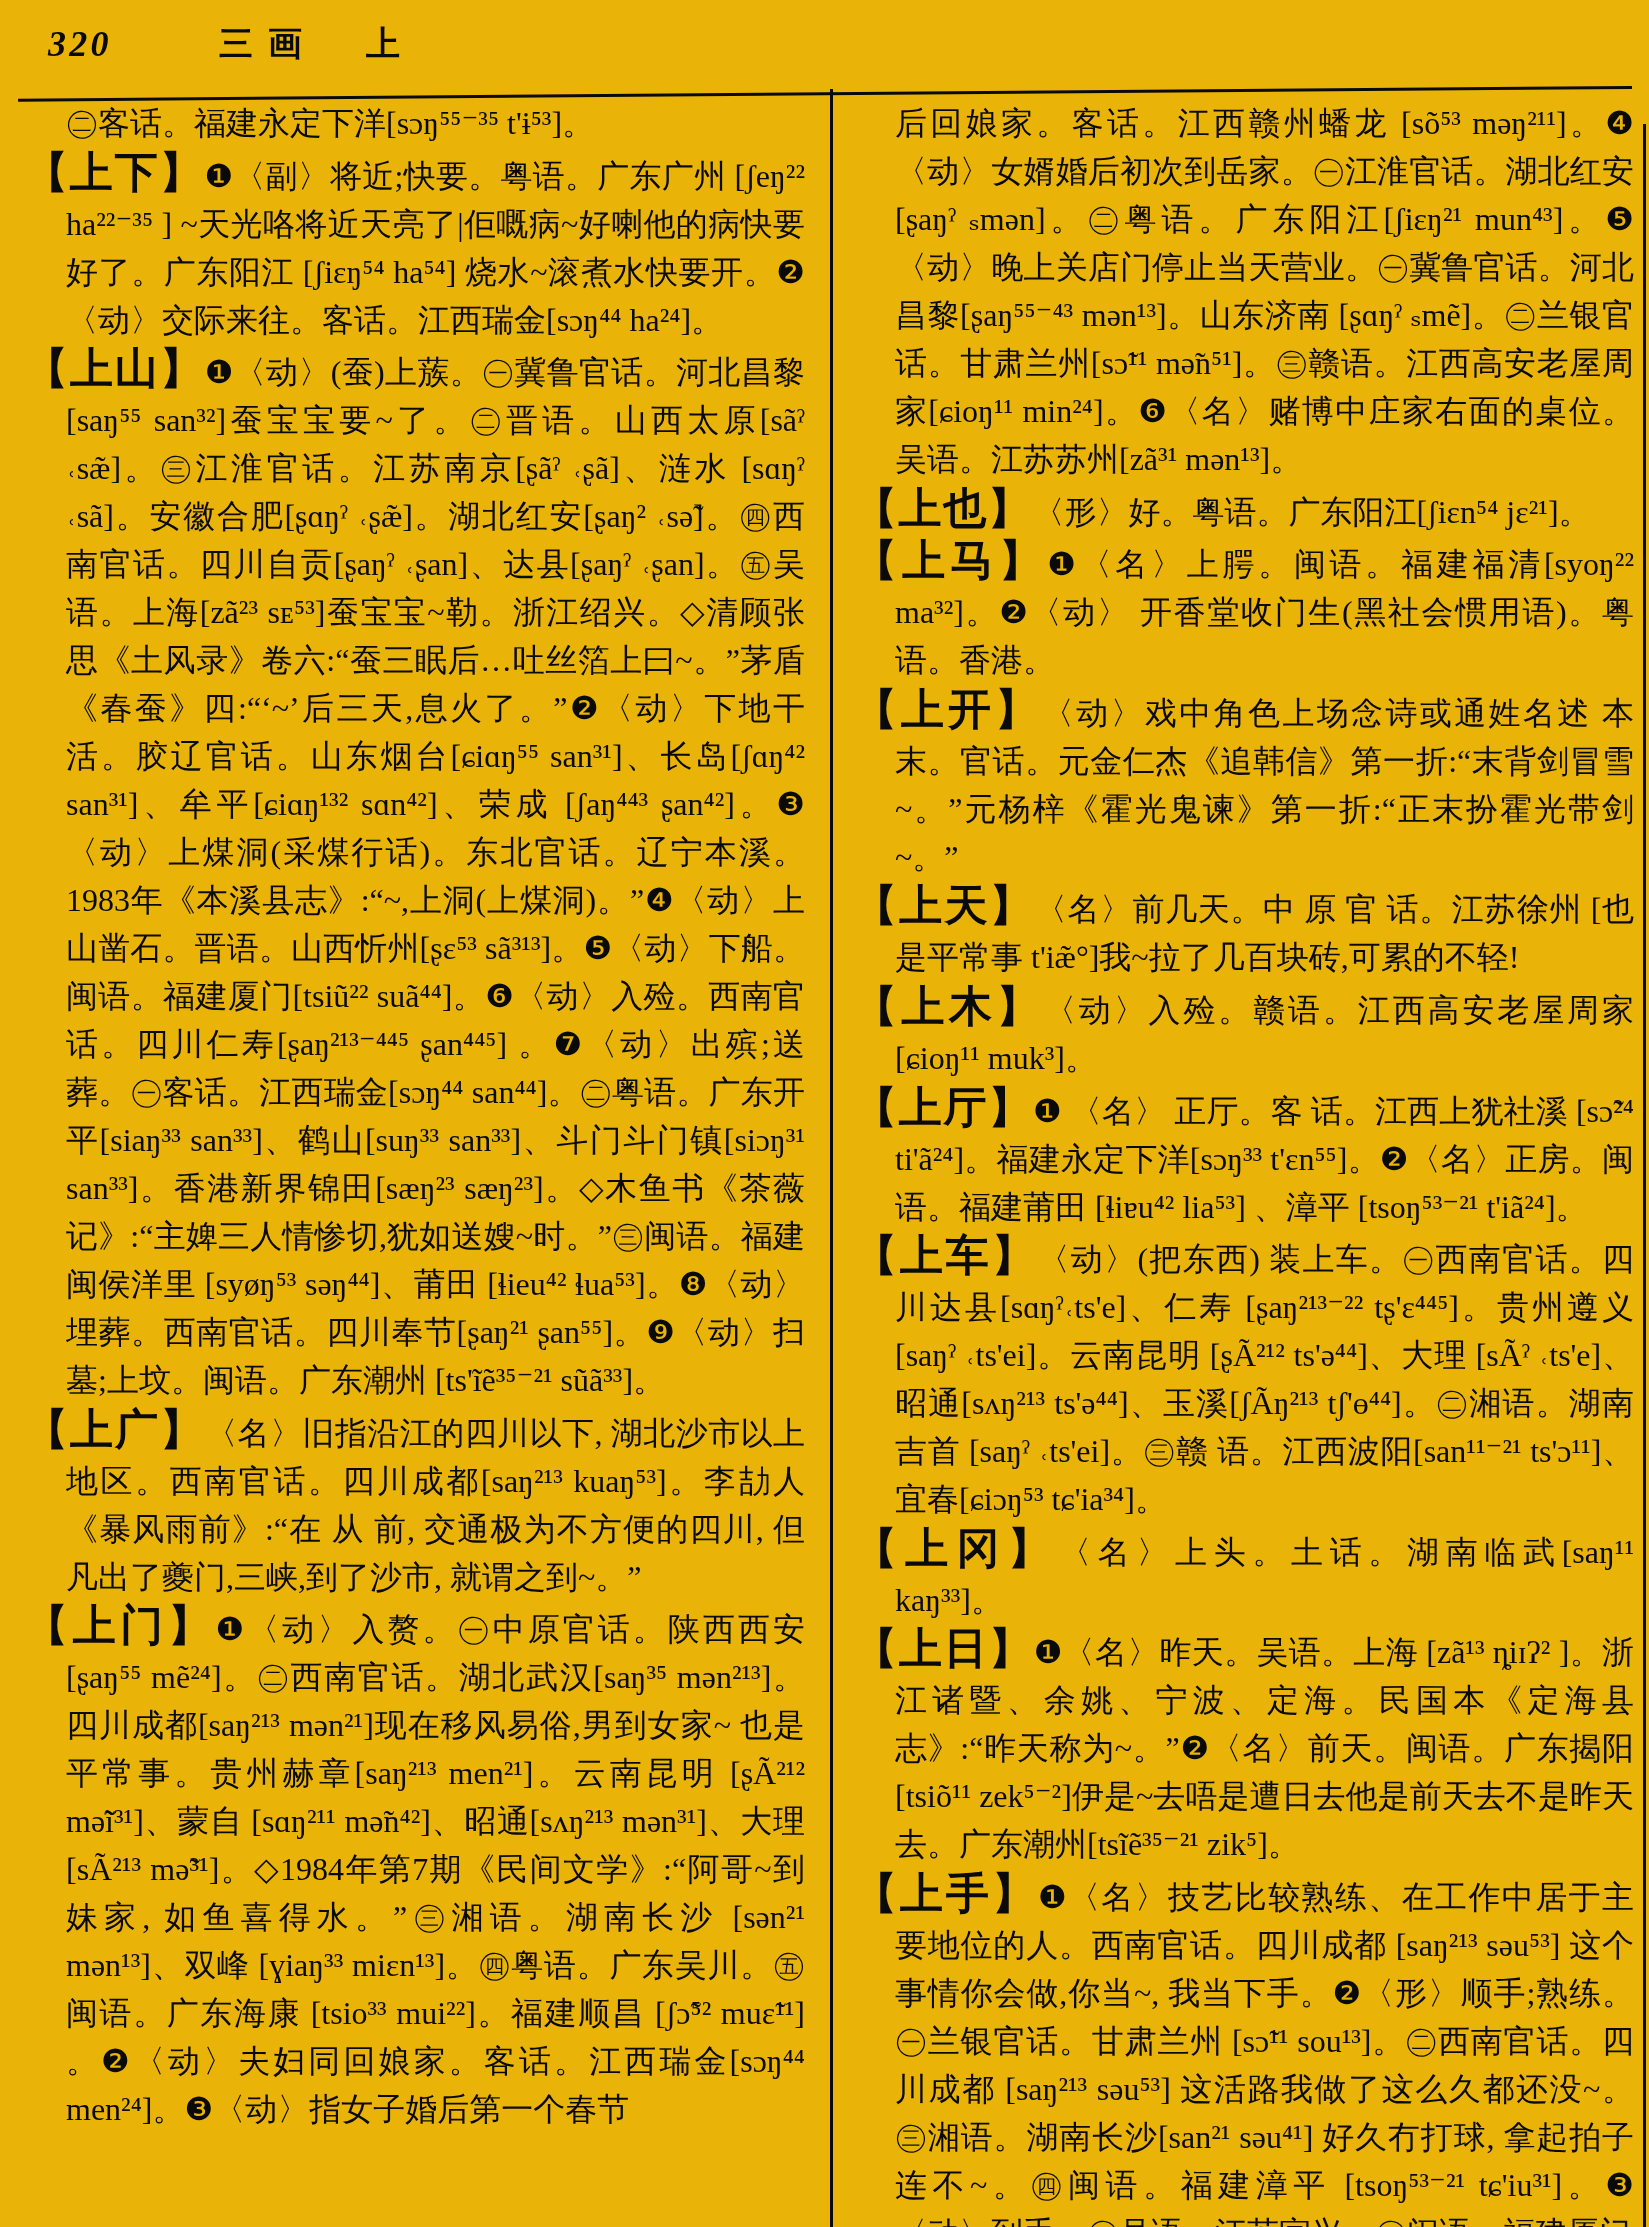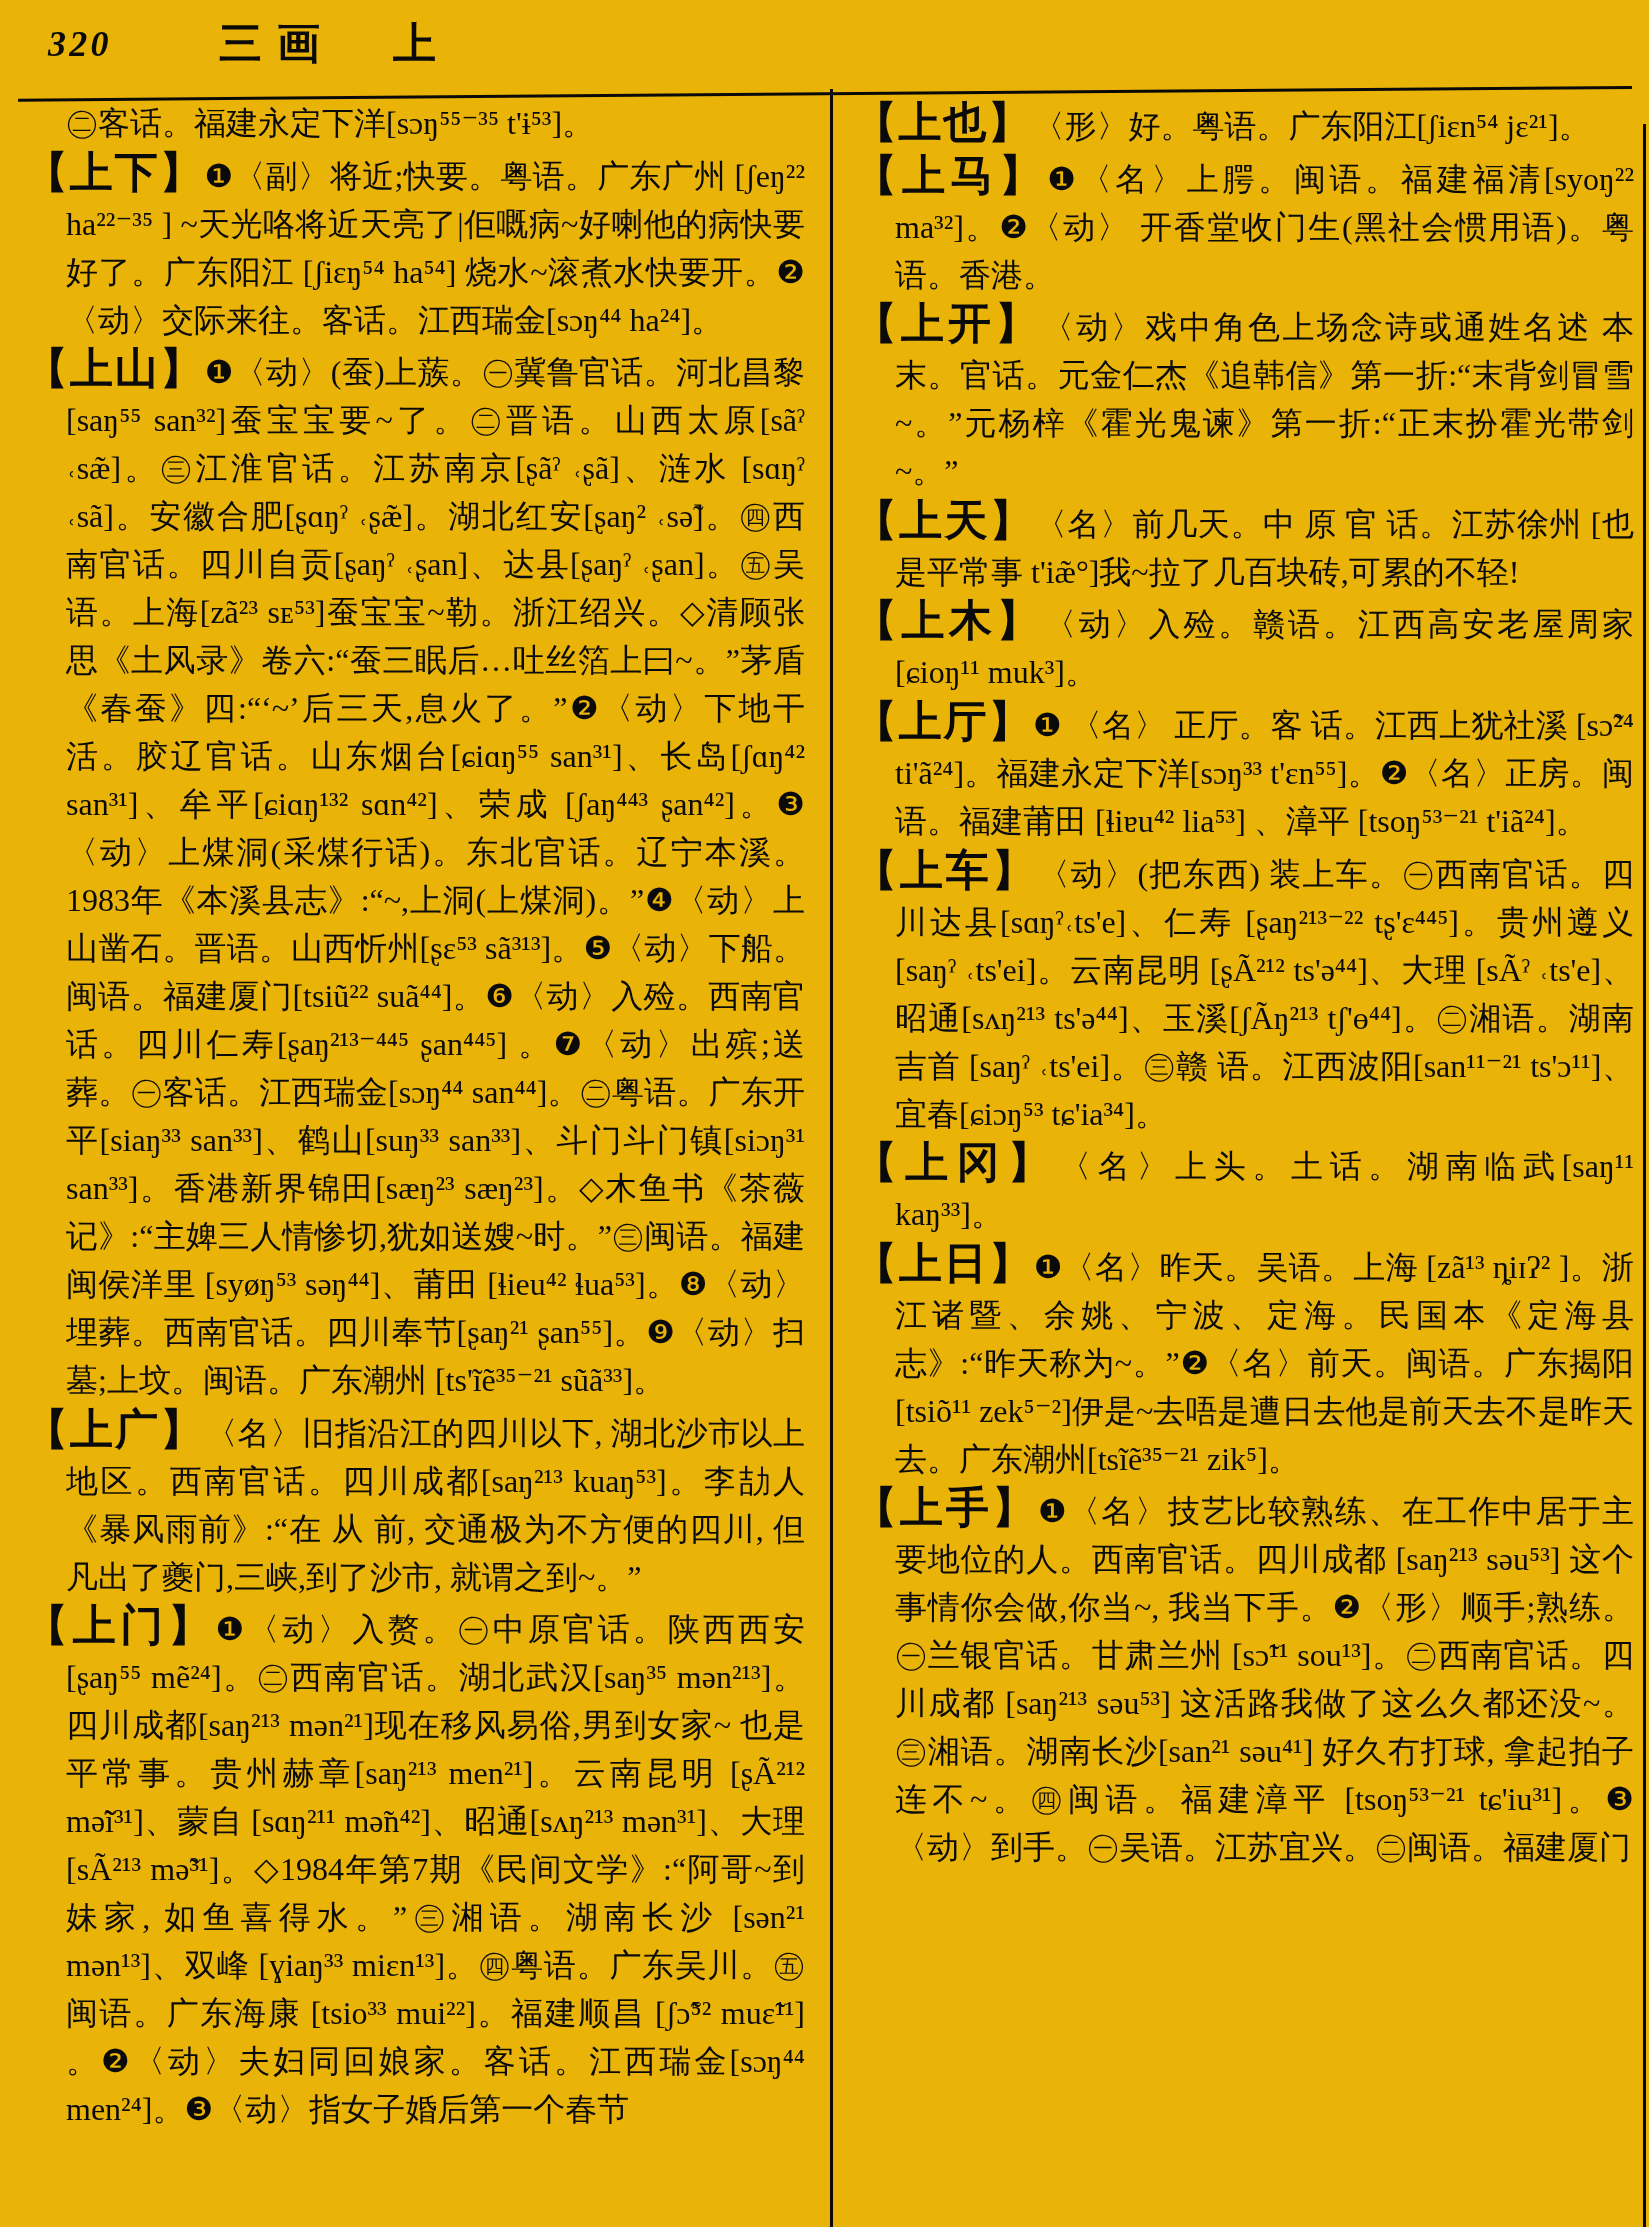--- a/index.html
+++ b/index.html
@@ -25,21 +25,21 @@
     display: flex;
     align-items: center;
   }
   .page-num {
     font-size: 36px;
     font-weight: bold;
     font-style: italic;
     letter-spacing: 3.3px;
   }
   .section-title {
-    font-size: 43px;
+    font-size: 34px;
     font-weight: bold;
     margin-left: 107px;
     letter-spacing: 15px;
   }
   .header-rule {
     position: absolute;
     top: 86px;
     left: 18px;
     width: 1614px;
     height: 0;
@@ -116,20 +116,21 @@
 
 
       <p class="entry"><span class="hw">【上山】</span><span class="body-text">❶〈动〉(蚕)上蔟。㊀冀鲁官话。河北昌黎[saŋ⁵⁵ san³²]蚕宝宝要~了。㊁晋语。山西太原[sãˀ ˓sæ̃]。㊂江淮官话。江苏南京[ʂãˀ ˓ʂã]、涟水 [sɑŋˀ ˓sã]。安徽合肥[ʂɑŋˀ ˓ʂæ̃]。湖北红安[ʂaŋ² ˓sə̃]。㊃西南官话。四川自贡[ʂaŋˀ ˓ʂan]、达县[ʂaŋˀ ˓ʂan]。㊄吴语。上海[zã²³ sᴇ⁵³]蚕宝宝~勒。浙江绍兴。◇清顾张思《土风录》卷六:“蚕三眠后…吐丝箔上曰~。”茅盾《春蚕》四:“‘~’后三天,息火了。”❷〈动〉下地干活。胶辽官话。山东烟台[ɕiɑŋ⁵⁵ san³¹]、长岛[ʃɑŋ⁴² san³¹]、牟平[ɕiɑŋ¹³² sɑn⁴²]、荣成 [ʃaŋ⁴⁴³ ʂan⁴²]。❸〈动〉上煤洞(采煤行话)。东北官话。辽宁本溪。1983年《本溪县志》:“~,上洞(上煤洞)。”❹〈动〉上山凿石。晋语。山西忻州[ʂɛ⁵³ sã³¹³]。❺〈动〉下船。闽语。福建厦门[tsiũ²² suã⁴⁴]。❻〈动〉入殓。西南官话。四川仁寿[ʂaŋ²¹³⁻⁴⁴⁵ ʂan⁴⁴⁵] 。❼〈动〉出殡;送葬。㊀客话。江西瑞金[sɔŋ⁴⁴ san⁴⁴]。㊁粤语。广东开平[siaŋ³³ san³³]、鹤山[suŋ³³ san³³]、斗门斗门镇[siɔŋ³¹ san³³]。香港新界锦田[sæŋ²³ sæŋ²³]。◇木鱼书《茶薇记》:“主婢三人情惨切,犹如送嫂~时。”㊂闽语。福建闽侯洋里 [syøŋ⁵³ səŋ⁴⁴]、莆田 [ɬieu⁴² ɬua⁵³]。❽〈动〉埋葬。西南官话。四川奉节[ʂaŋ²¹ ʂan⁵⁵]。❾〈动〉扫墓;上坟。闽语。广东潮州 [ts'ĩẽ³⁵⁻²¹ sũã³³]。</span></p>
 
       <p class="entry"><span class="hw">【上广】</span><span class="body-text">〈名〉旧指沿江的四川以下, 湖北沙市以上地区。西南官话。四川成都[saŋ²¹³ kuaŋ⁵³]。李劼人《暴风雨前》:“在 从 前, 交通极为不方便的四川, 但凡出了夔门,三峡,到了沙市, 就谓之到~。”</span></p>
 
       <p class="entry"><span class="hw">【上门】</span><span class="body-text">❶〈动〉入赘。㊀中原官话。陕西西安 [ʂaŋ⁵⁵ mẽ²⁴]。㊁西南官话。湖北武汉[saŋ³⁵ mən²¹³]。四川成都[saŋ²¹³ mən²¹]现在移风易俗,男到女家~ 也是平常事。贵州赫章[saŋ²¹³ men²¹]。云南昆明 [ʂÃ²¹² mə̃ĩ³¹]、蒙自 [sɑŋ²¹¹ mə̃n⁴²]、昭通[sʌŋ²¹³ mən³¹]、大理[sÃ²¹³ mə̃³¹]。◇1984年第7期《民间文学》:“阿哥~到妹家, 如鱼喜得水。”㊂湘语。湖南长沙 [sən²¹ mən¹³]、双峰 [ɣiaŋ³³ miɛn¹³]。㊃粤语。广东吴川。㊄闽语。广东海康 [tsio³³ mui²²]。福建顺昌 [ʃɔ̃⁵² muɛ̃¹¹] 。❷〈动〉夫妇同回娘家。客话。江西瑞金[sɔŋ⁴⁴ men²⁴]。❸〈动〉指女子婚后第一个春节</span></p>
     </div>
 
     <div class="column">
+      <p class="cont"><span class="body-text">后回娘家。客话。江西赣州蟠龙 [sõ⁵³ məŋ²¹¹]。❹〈动〉女婿婚后初次到岳家。㊀江淮官话。湖北红安[ʂaŋˀ ₛmən]。㊁粤语。广东阳江[ʃiɛŋ²¹ mun⁴³]。❺〈动〉晚上关店门停止当天营业。㊀冀鲁官话。河北昌黎[ʂaŋ⁵⁵⁻⁴³ mən¹³]。山东济南 [ʂɑŋˀ ₛmẽ]。㊁兰银官话。甘肃兰州[sɔ̃¹¹ mə̃n⁵¹]。㊂赣语。江西高安老屋周家[ɕioŋ¹¹ min²⁴]。❻〈名〉赌博中庄家右面的桌位。吴语。江苏苏州[zã³¹ mən¹³]。</span></p>
 
       <p class="entry"><span class="hw">【上也】</span><span class="body-text">〈形〉好。粤语。广东阳江[ʃiɛn⁵⁴ jɛ²¹]。</span></p>
 
       <p class="entry"><span class="hw">【上马】</span><span class="body-text">❶〈名〉上腭。闽语。福建福清[syoŋ²² ma³²]。❷〈动〉 开香堂收门生(黑社会惯用语)。粤语。香港。</span></p>
 
       <p class="entry"><span class="hw">【上开】</span><span class="body-text">〈动〉戏中角色上场念诗或通姓名述 本末。官话。元金仁杰《追韩信》第一折:“末背剑冒雪~。”元杨梓《霍光鬼谏》第一折:“正末扮霍光带剑~。”</span></p>
 
       <p class="entry"><span class="hw">【上天】</span><span class="body-text">〈名〉前几天。中 原 官 话。江苏徐州 [也是平常事 t'iæ̃°]我~拉了几百块砖,可累的不轻!</span></p>
 
       <p class="entry"><span class="hw">【上木】</span><span class="body-text">〈动〉入殓。赣语。江西高安老屋周家 [ɕioŋ¹¹ muk³]。</span></p>

